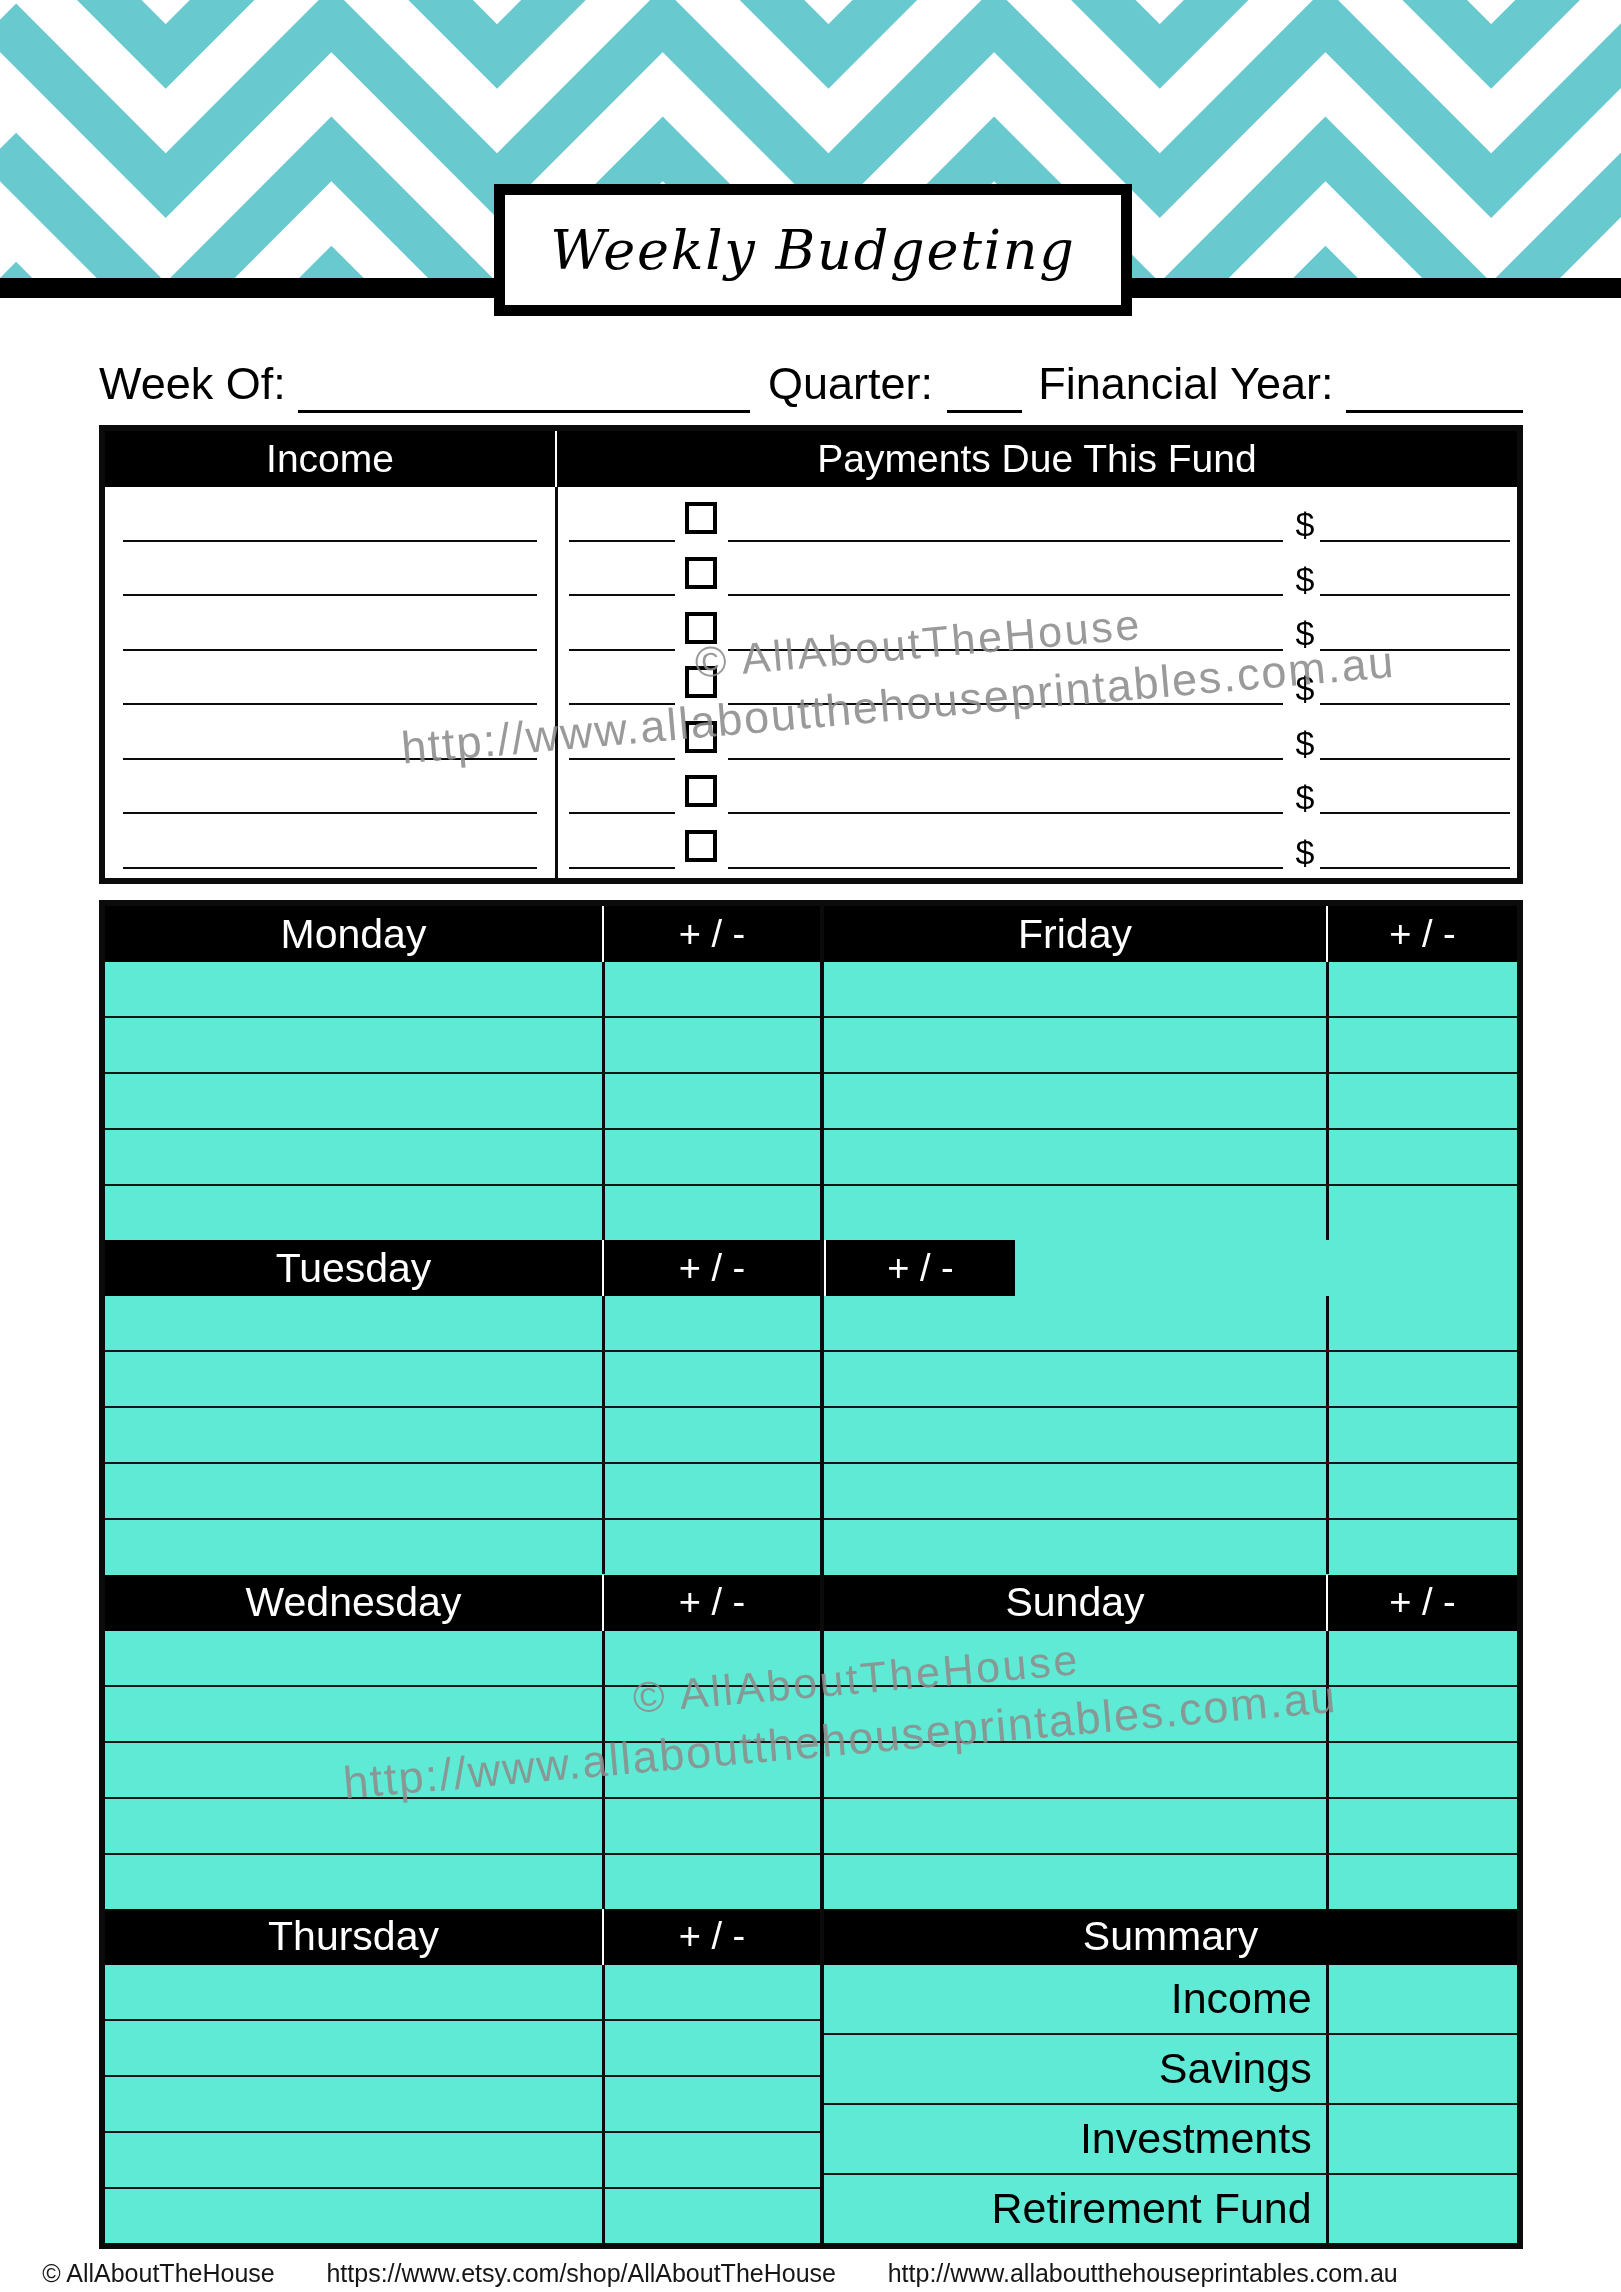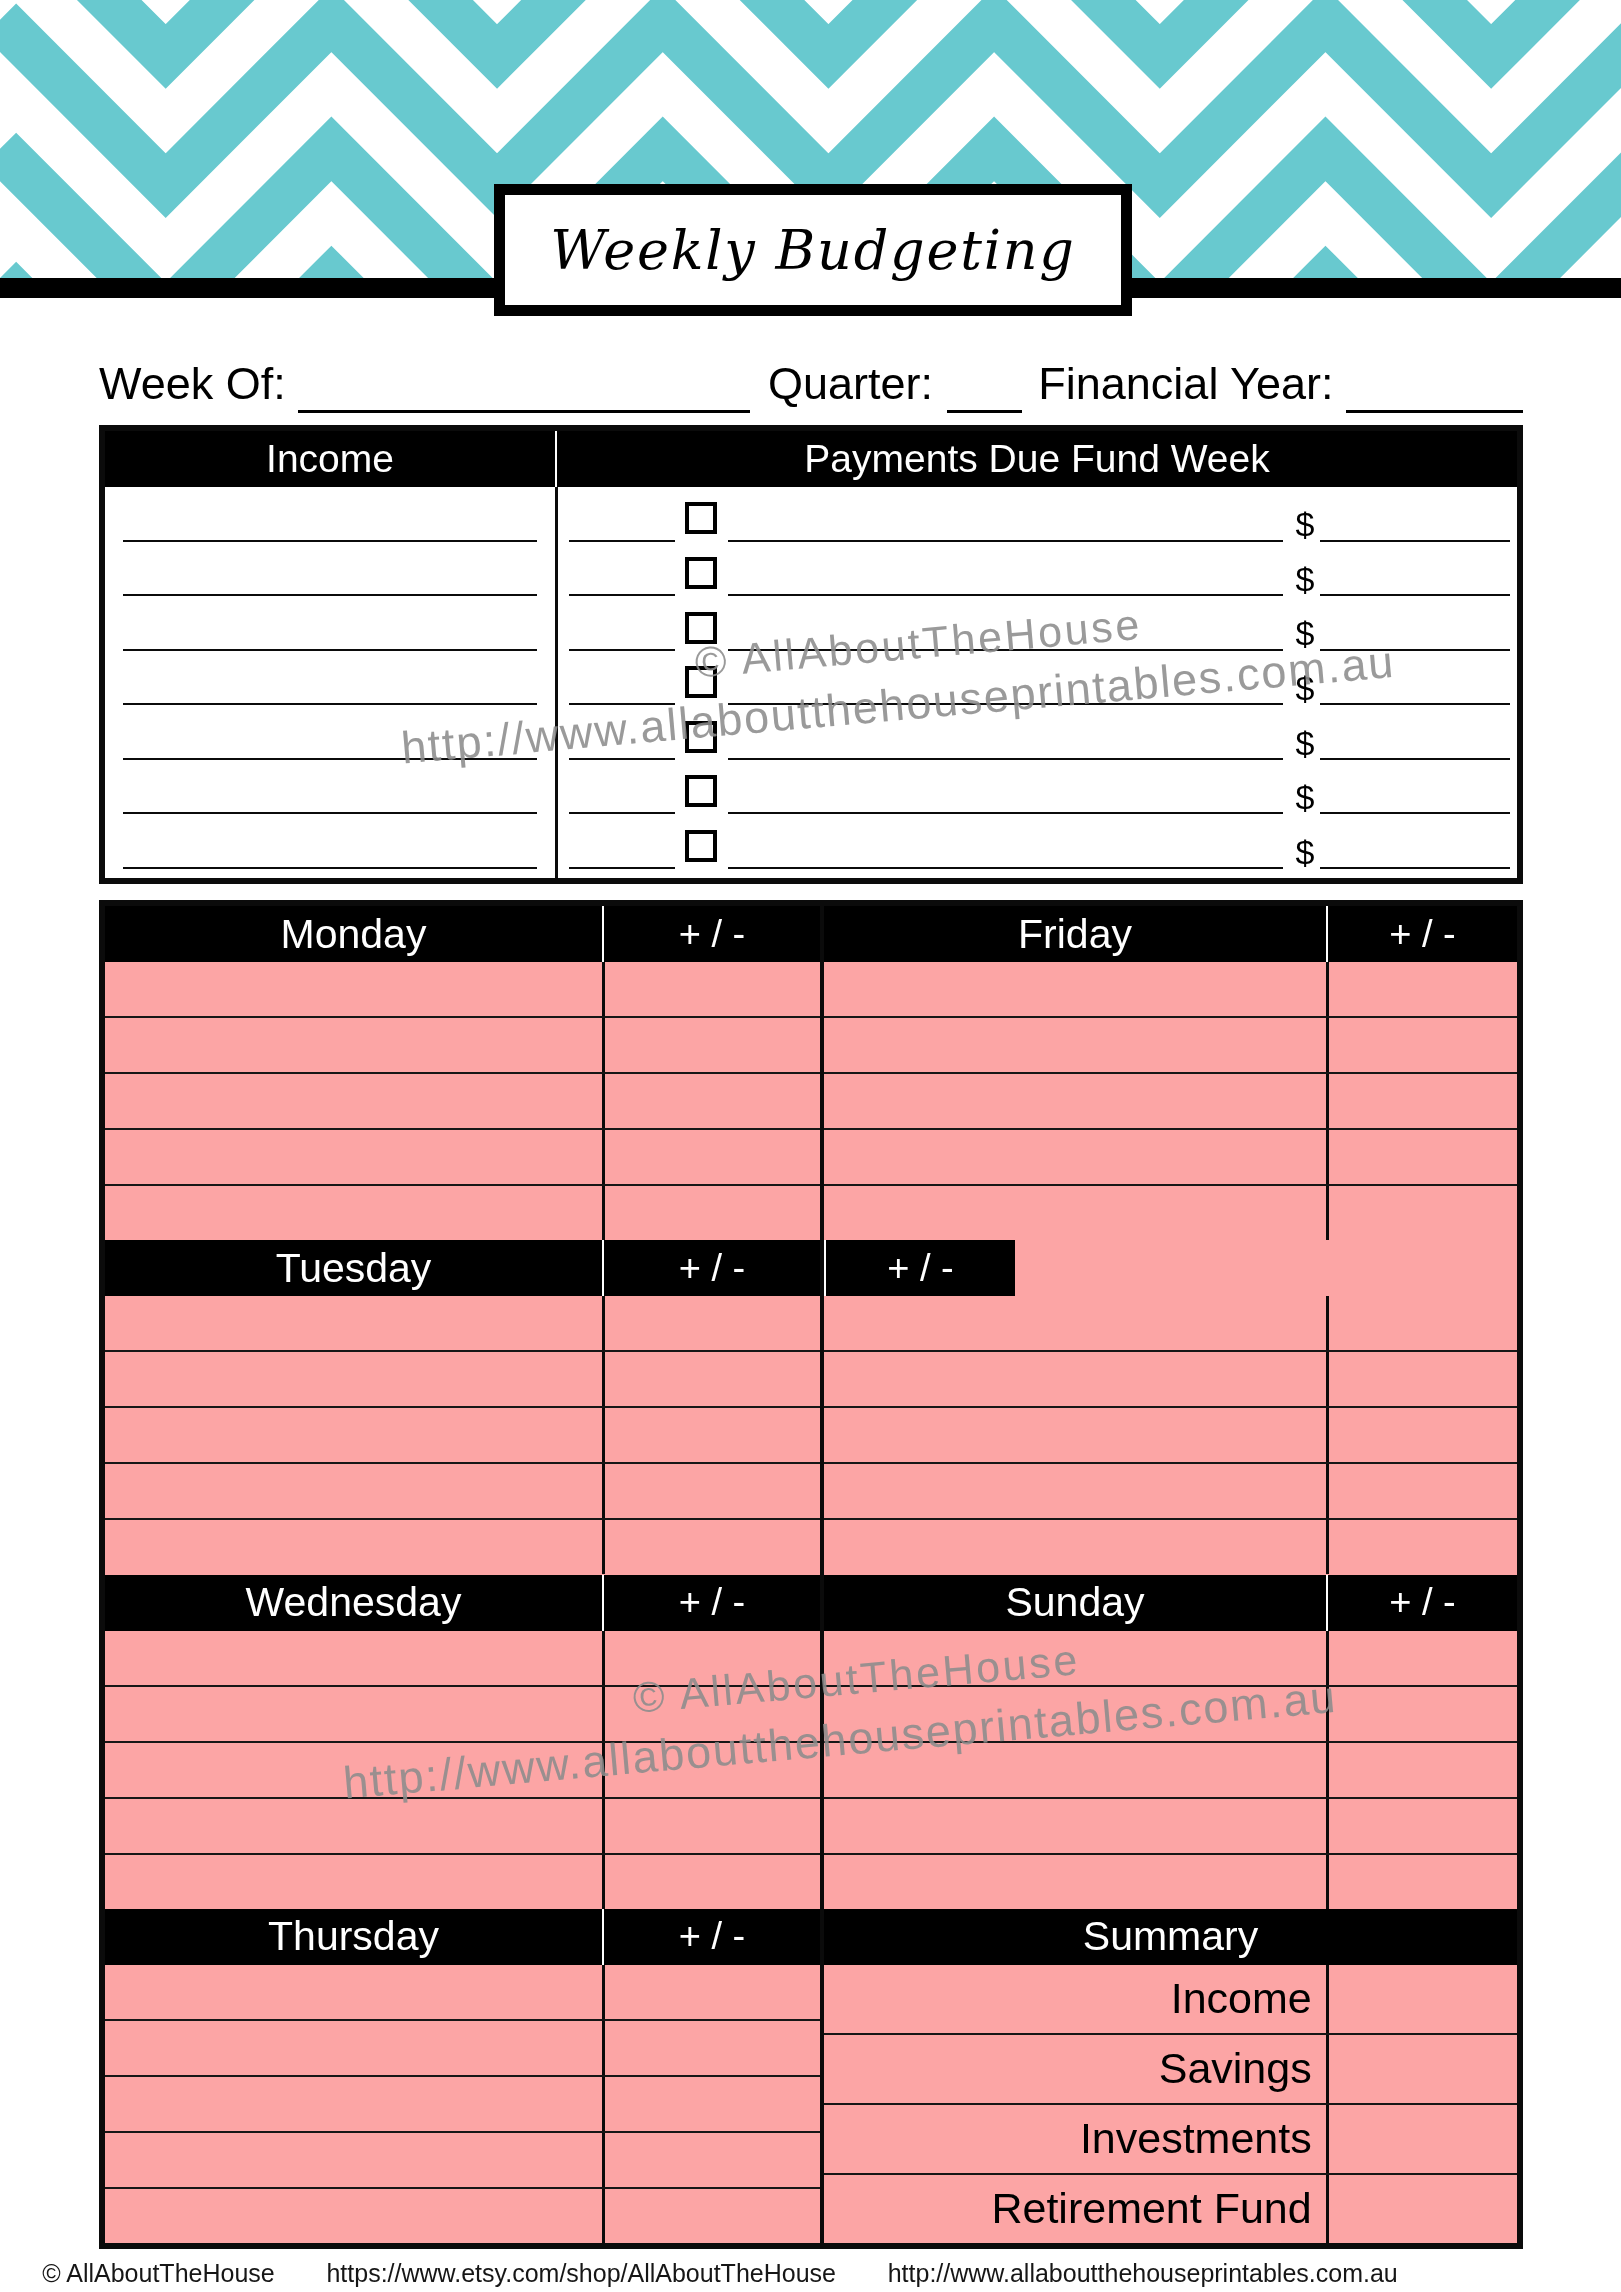--- a/index.html
+++ b/index.html
@@ -53,21 +53,21 @@
   .checkbox{
     width:32px;height:32px;border:4.5px solid #000;box-sizing:border-box;
     margin:0 10.7px 7.2px 10.7px;flex-shrink:0;background:#fff;
   }
   .seg-desc{flex:1;}
   .dollar{font-size:34px;line-height:0.9;margin:0 5.4px 0 12.5px;padding-bottom:1.8px;}
   .seg-amt{width:190px;margin-right:7.2px;}
   
   .days-table{
     position:absolute;left:99px;top:900px;width:1424px;height:1349px;
-    border:6.3px solid #0b0b0b;box-sizing:border-box;display:flex;background:#fca5a5;
+    border:6.3px solid #0b0b0b;box-sizing:border-box;display:flex;background:#5eead4;
   }
   .half{display:flex;flex-direction:column;}
   .half-left{width:715px;flex-shrink:0;}
   .half-right{flex:1;border-left:4.5px solid #0b0b0b;min-width:0;}
   .section{flex:1;display:flex;flex-direction:column;min-height:0;}
   .sec-head{height:56px;display:flex;flex-shrink:0;}
   .hcell-day{
     flex:1;background:#000;color:#fff;display:flex;align-items:center;
     justify-content:center;font-size:41px;white-space:nowrap;
   }
@@ -157,21 +157,21 @@
       </div>
         <div class="irow">
         <div class="iline"></div>
       </div>
         <div class="irow">
         <div class="iline"></div>
       </div>
       </div>
   </div>
   <div class="t1-col t1-payments">
-    <div class="t1-header payments">Payments Due Fund Week</div>
+    <div class="t1-header payments">Payments Due This Fund</div>
     <div class="payments-body">
       <div class="prow">
         <div class="seg seg-date"></div>
         <div class="checkbox"></div>
         <div class="seg seg-desc"></div>
         <div class="dollar">$</div>
         <div class="seg seg-amt"></div>
       </div>
     <div class="prow">
         <div class="seg seg-date"></div>

